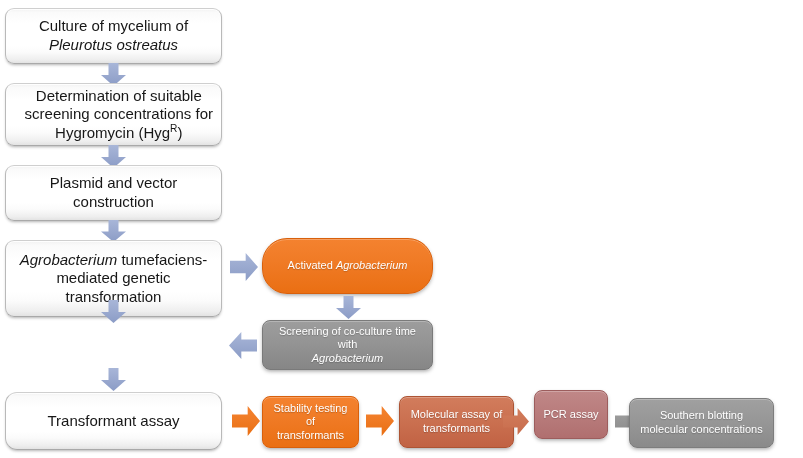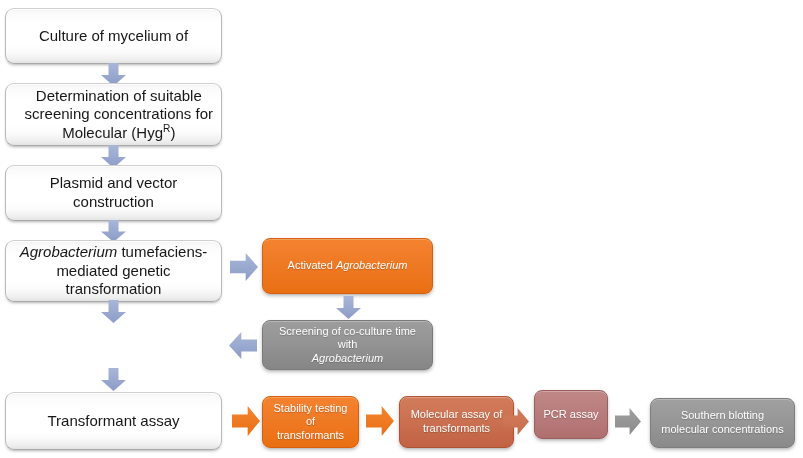--- a/index.html
+++ b/index.html
@@ -75,64 +75,65 @@
   .arr-gray{background:linear-gradient(to bottom,#a0a0a0 0%,#8b8b8b 100%);}
 </style>
 </head>
 <body>
 
 <div id="canvas">
 
   <div class="node box-white" style="left:5px;top:8px;width:217px;height:56px;">
     <div>
       <span>Culture of mycelium of</span><br>
+      <em>Pleurotus ostreatus</em>
     </div>
   </div>
 
   <div class="arrow arrow-down arr-blue" style="left:101px;top:63px;width:25px;height:23px;"></div>
 
   <div class="node box-white" style="left:5px;top:83px;width:217px;height:63px;justify-content:flex-end;">
     <div>
       <span>Determination of suitable</span><br>
       <span>screening concentrations for</span><br>
-      <span>Molecular (Hyg</span><sup>R</sup><span>)</span>
+      <span>Hygromycin (Hyg</span><sup>R</sup><span>)</span>
     </div>
   </div>
 
   <div class="arrow arrow-down arr-blue" style="left:101px;top:145px;width:25px;height:23px;"></div>
 
   <div class="node box-white" style="left:5px;top:165px;width:217px;height:56px;">
     <div>
       <span>Plasmid and vector</span><br>
       <span>construction</span>
     </div>
   </div>
 
   <div class="arrow arrow-down arr-blue" style="left:101px;top:220px;width:25px;height:22px;"></div>
 
-  <div class="node box-white" style="left:5px;top:240px;width:217px;height:62px;">
+  <div class="node box-white" style="left:5px;top:240px;width:217px;height:77px;">
     <div>
       <em>Agrobacterium</em><span> tumefaciens-</span><br>
       <span>mediated genetic</span><br>
       <span>transformation</span>
     </div>
   </div>
 
   <div class="arrow arrow-down arr-blue" style="left:101px;top:300px;width:25px;height:23px;"></div>
 
 
   <div class="arrow arrow-down arr-blue" style="left:101px;top:368px;width:25px;height:23px;"></div>
 
-  <div class="node box-white" style="left:5px;top:392px;width:217px;height:58px;">
+  <div class="node box-white" style="left:5px;top:392px;width:217px;height:58px;border-radius:12px;">
     <div>Transformant assay</div>
   </div>
 
   <div class="arrow arrow-right arr-blue" style="left:230px;top:253px;width:28px;height:28px;"></div>
 
-  <div class="node box-color fill-orange" style="left:262px;top:238px;width:171px;height:56px;">
+  <div class="node box-color fill-orange" style="left:262px;top:238px;width:171px;height:56px;border-radius:25px;">
     <div>
       <span>Activated </span><em>Agrobacterium</em>
     </div>
   </div>
 
   <div class="arrow arrow-down arr-blue" style="left:336px;top:296px;width:25px;height:23px;"></div>
 
   <div class="node box-color fill-gray-mid" style="left:262px;top:320px;width:171px;height:50px;">
     <div>
       <span>Screening of co-culture time with</span><br>
@@ -161,20 +162,20 @@
   </div>
 
   <div class="arrow arrow-right arr-orange2" style="left:503px;top:408px;width:26px;height:27px;"></div>
 
   <div class="node box-color fill-rose" style="left:534px;top:390px;width:74px;height:49px;">
     <div>PCR assay</div>
   </div>
 
   <div class="arrow arrow-right arr-gray" style="left:615px;top:408px;width:26px;height:27px;"></div>
 
-  <div class="node box-color fill-gray" style="left:650px;top:398px;width:145px;height:50px;">
+  <div class="node box-color fill-gray" style="left:629px;top:398px;width:145px;height:50px;">
     <div>
       <span>Southern blotting</span><br>
       <span>molecular concentrations</span>
     </div>
   </div>
 
 </div>
 
 </body></html>

